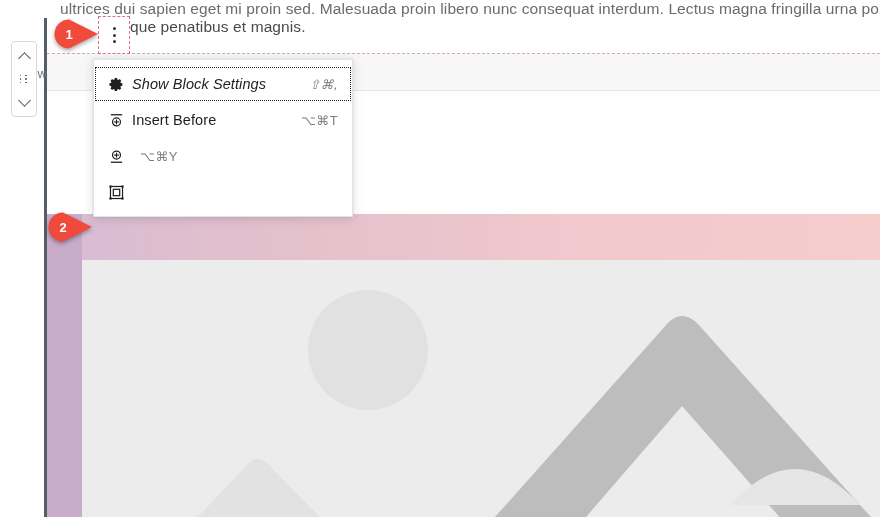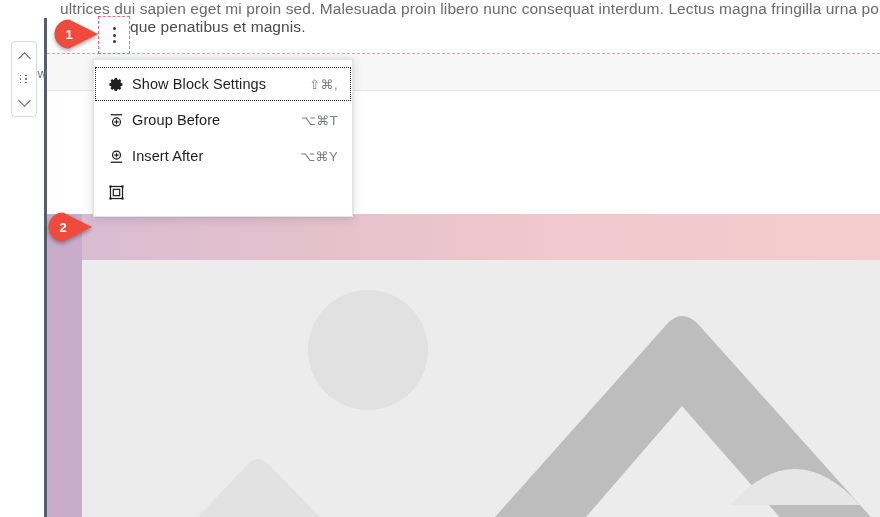--- a/index.html
+++ b/index.html
@@ -261,20 +261,21 @@
   }
   .menu-item .mi-short {
     color: #7b7f85;
     font-size: 13px;
     letter-spacing: .4px;
     padding-left: 10px;
   }
   .menu-item.focused {
     outline: 1.5px dotted #1e1e1e;
     outline-offset: -2px;
+    font-style: italic;
   }
   .menu-item.hl {
     background: #f3f3f3;
     outline: 1.6px dashed #e0707f;
     outline-offset: -1px;
   }
 
   
   .pin {
     position: absolute;
@@ -372,33 +373,32 @@
         </div>
         <div class="menu-item">
           <span class="mi-icon">
             <svg width="17" height="17" viewBox="0 0 24 24" fill="none">
               <rect x="4" y="3" width="16" height="1.8" fill="#1e1e1e"></rect>
               <circle cx="12" cy="14" r="5.6" stroke="#1e1e1e" stroke-width="1.7"></circle>
               <rect x="11.2" y="10.6" width="1.6" height="6.8" fill="#1e1e1e"></rect>
               <rect x="8.6" y="13.2" width="6.8" height="1.6" fill="#1e1e1e"></rect>
             </svg>
           </span>
-          <span class="mi-label">Group Before</span>
+          <span class="mi-label">Insert Before</span>
           <span class="mi-short">⌥⌘T</span>
         </div>
         <div class="menu-item">
           <span class="mi-icon">
             <svg width="17" height="17" viewBox="0 0 24 24" fill="none">
               <rect x="4" y="19.2" width="16" height="1.8" fill="#1e1e1e"></rect>
               <circle cx="12" cy="10" r="5.6" stroke="#1e1e1e" stroke-width="1.7"></circle>
               <rect x="11.2" y="6.6" width="1.6" height="6.8" fill="#1e1e1e"></rect>
               <rect x="8.6" y="9.2" width="6.8" height="1.6" fill="#1e1e1e"></rect>
             </svg>
           </span>
-          <span class="mi-label">Insert After</span>
           <span class="mi-short">⌥⌘Y</span>
         </div>
         <div class="menu-item">
           <span class="mi-icon">
             <svg width="17" height="17" viewBox="0 0 24 24" fill="none">
               <rect x="3.5" y="3.5" width="17" height="17" stroke="#1e1e1e" stroke-width="1.7"></rect>
               <rect x="7.5" y="7.5" width="9" height="9" stroke="#1e1e1e" stroke-width="1.7"></rect>
               <rect x="2" y="2" width="3" height="3" fill="#1e1e1e"></rect>
               <rect x="19" y="2" width="3" height="3" fill="#1e1e1e"></rect>
               <rect x="2" y="19" width="3" height="3" fill="#1e1e1e"></rect>

